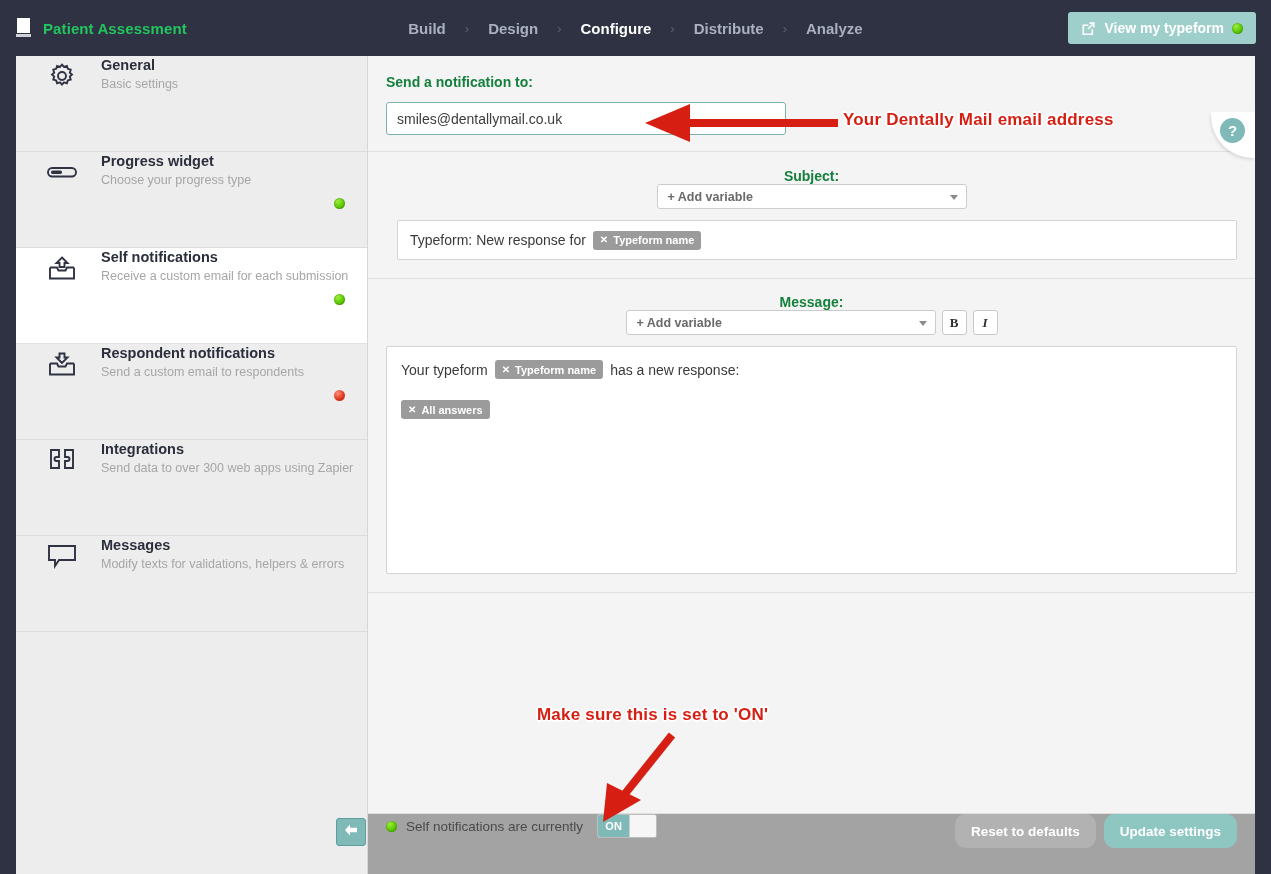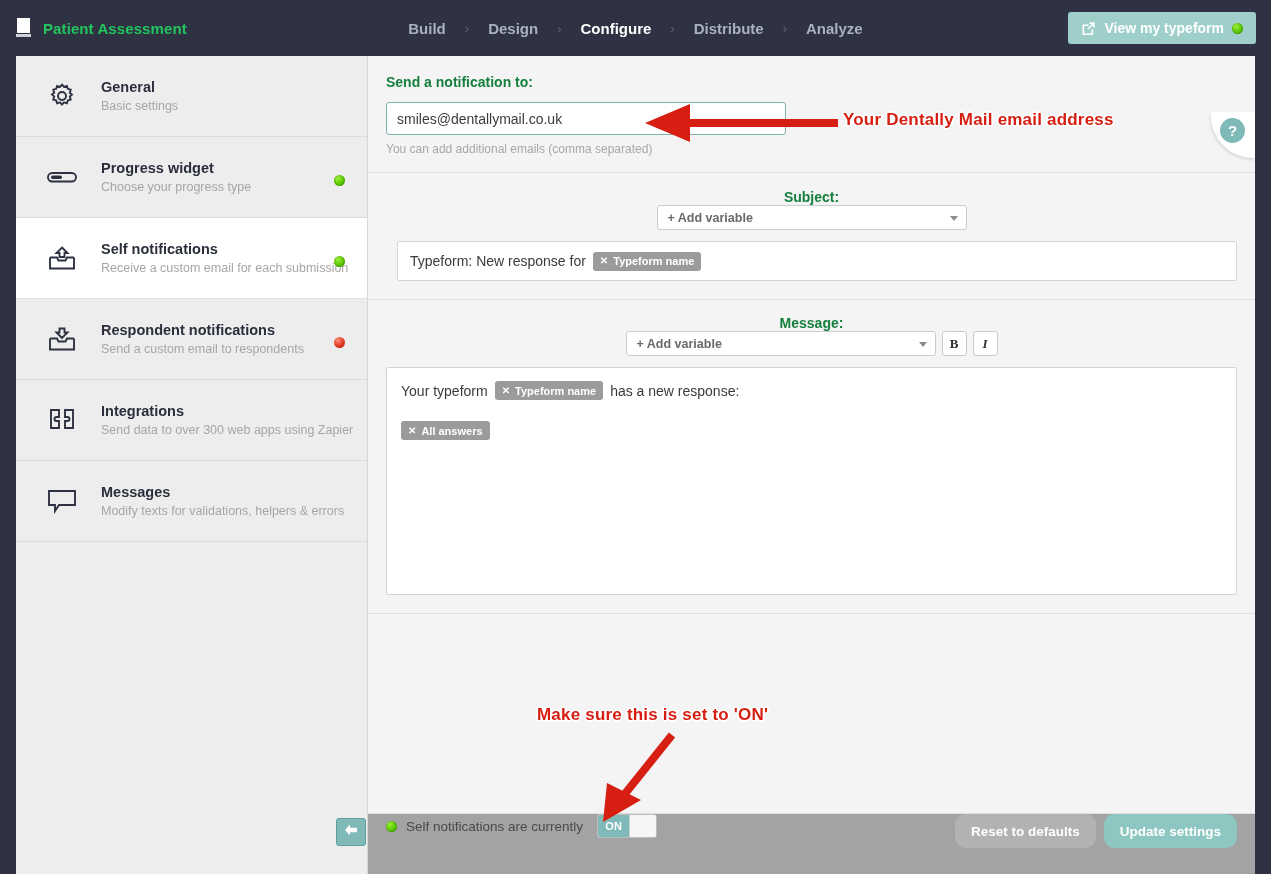--- a/index.html
+++ b/index.html
@@ -85,23 +85,23 @@
 
   
   .sidebar {
     position: absolute; left: 0; top: 0;
     width: 352px; height: 818px;
     background: #ededed;
     border-right: 1px solid #d7d7d7;
   }
   .side-item {
     position: relative;
-    height: 81px;
+    height: 96px;
     border-bottom: 1px solid #dcdcdc;
-    display: flex; align-items: center;
+    display: flex; align-items: flex-start;
     padding-left: 26px;
     cursor: pointer;
     background: #ededed;
   }
   .side-item.active { background: #ffffff; border-bottom-color: #e2e2e2; }
   .side-icon {
     width: 40px; height: 40px; flex: 0 0 40px;
     display: flex; align-items: center; justify-content: center;
     color: #2e3242;
   }
@@ -427,21 +427,20 @@
           </svg>
         </span>
       </div>
     </div>
 
     <div class="main">
 
       <div class="section sec-notify">
         <div class="sec-label">Send a notification to:</div>
         <input class="email-input" type="text" value="smiles@dentallymail.co.uk" style="">
-        <div class="hint">You can add additional emails (comma separated)</div>
       </div>
 
       <div class="section sec-subject">
         <div class="row-head">
           <span class="sec-label">Subject:</span>
           <span class="addvar">
             <span>+ Add variable</span>
             <span class="caret"></span>
           </span>
         </div>

